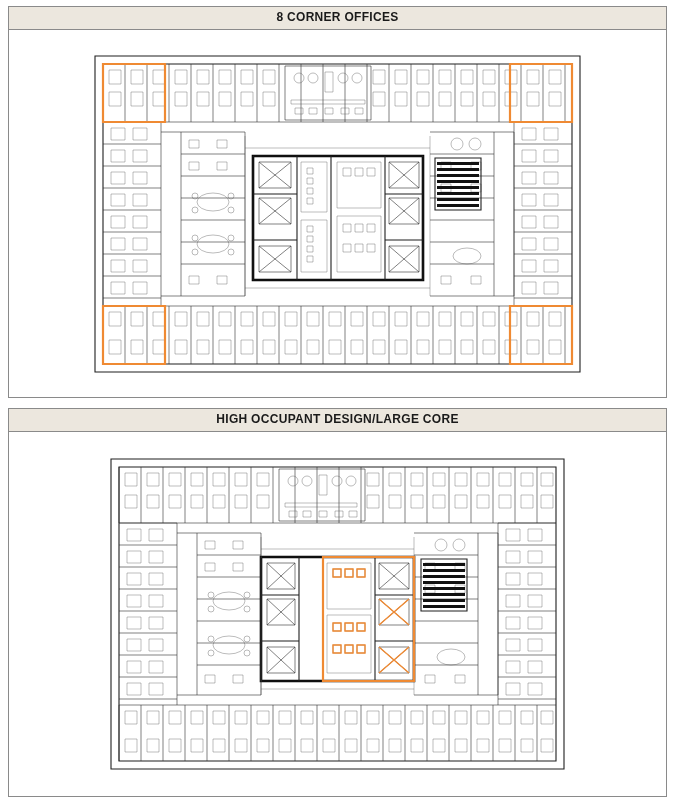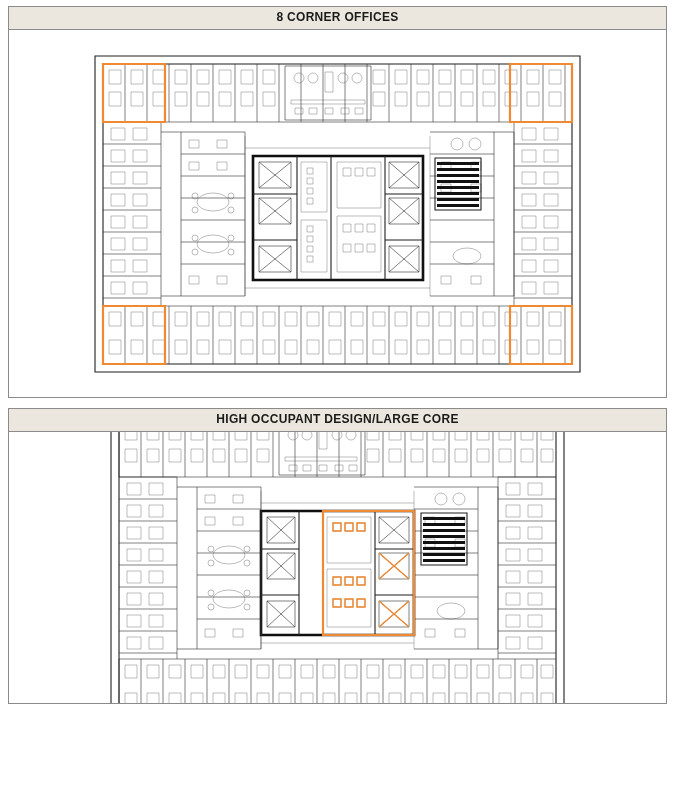--- a/index.html
+++ b/index.html
@@ -25,21 +25,21 @@
   }
   .panel {
     border: 1px solid #8a8a8a;
     background: #ffffff;
     box-sizing: border-box;
     display: flex;
     flex-direction: column;
     position: relative;
   }
   .panel-1 { height: 392px; }
-  .panel-2 { height: 296px; }
+  .panel-2 { height: 389px; }
 
   .panel-header {
     background: #ece7de;
     border-bottom: 1px solid #8a8a8a;
     text-align: center;
     padding: 4px 2px 5px 2px;
     box-sizing: border-box;
   }
   .panel-header .title-line {
     font-size: 12px;

